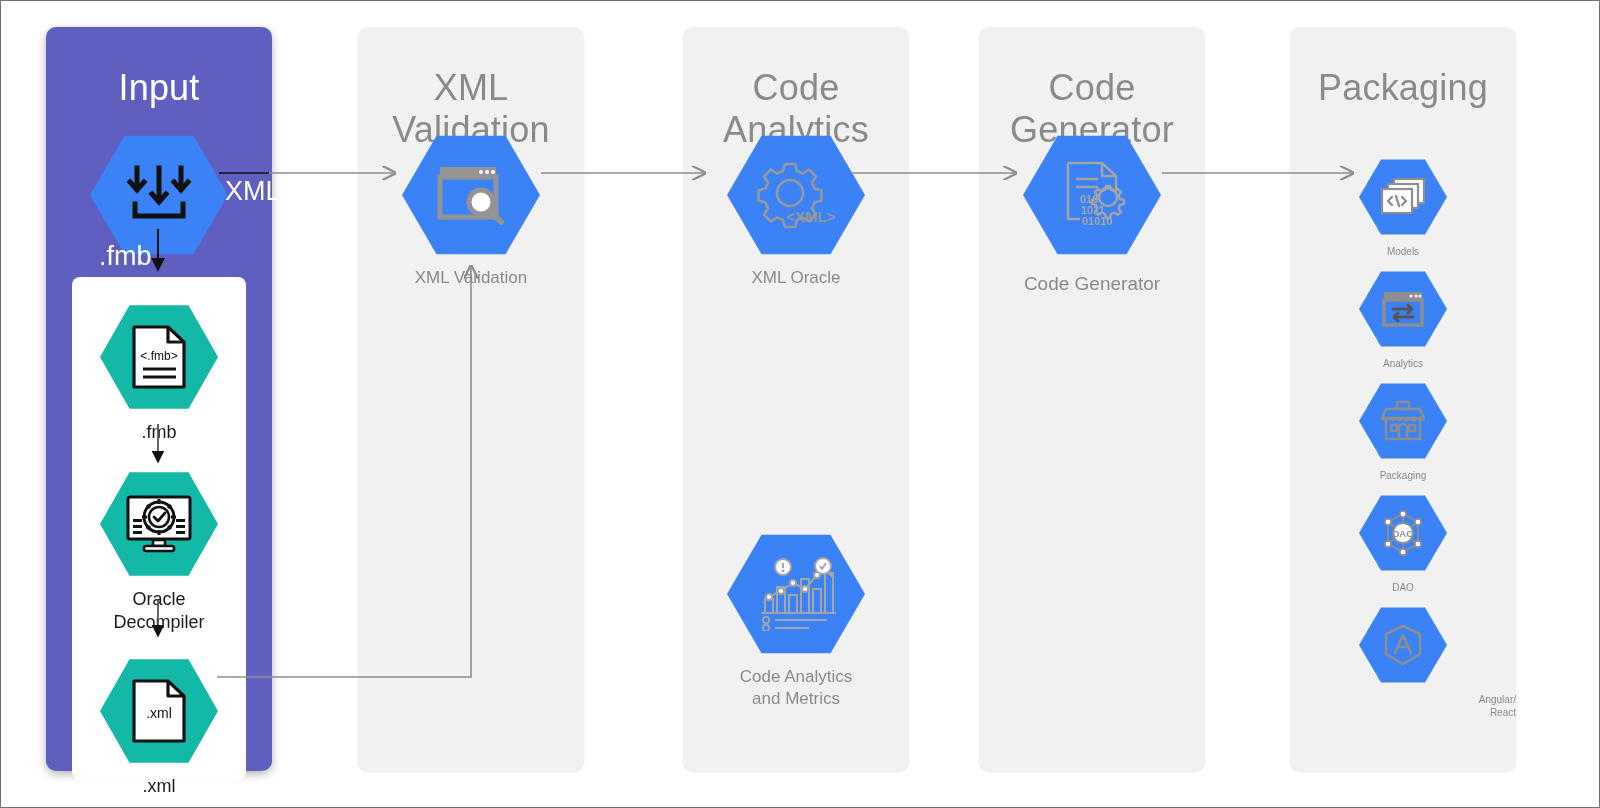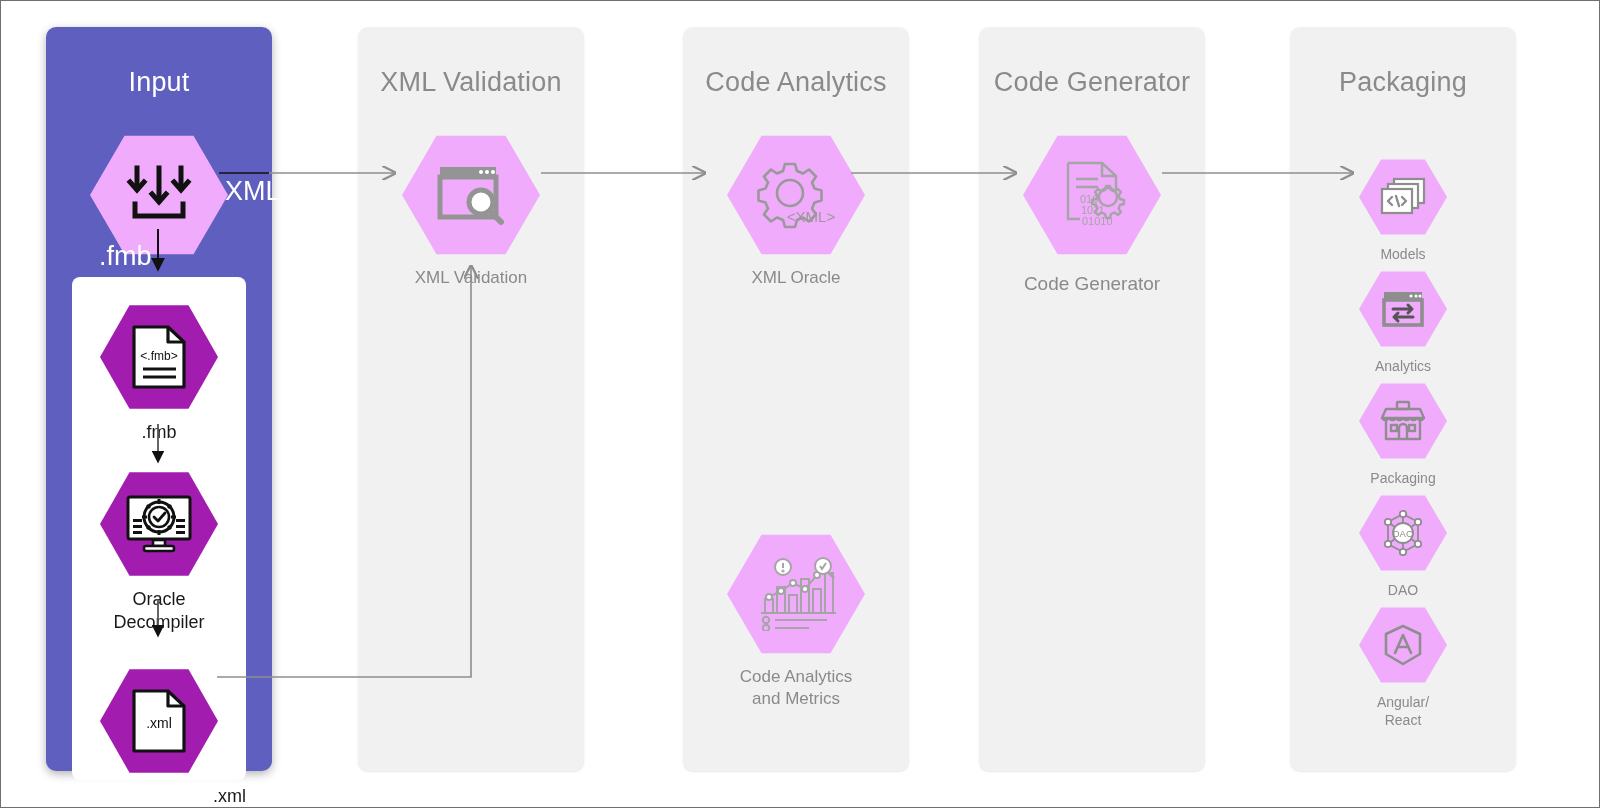--- a/index.html
+++ b/index.html
@@ -24,50 +24,50 @@
     background:#f1f1f1;
     box-shadow:0 1px 2px rgba(0,0,0,.10);
   }
   .col.accent{
     background:#5f5fbf;
     box-shadow:0 3px 10px rgba(0,0,0,.30);
   }
   .col-title{
     position:absolute;left:0;right:0;top:40px;
     text-align:center;
-    font-size:27px;
+    font-size:36px;
     color:#8a8a8a;
     font-weight:400;
     letter-spacing:.2px;
   }
   .col.accent .col-title{color:#ffffff;}
   
   .inner-card{
     position:absolute;
     background:#ffffff;
     border-radius:8px;
   }
   
   .node{position:absolute;text-align:center;}
   .hex{
     position:relative;
     margin:0 auto;
     display:flex;align-items:center;justify-content:center;
     clip-path:polygon(25% 3%,75% 3%,100% 50%,75% 97%,25% 97%,0% 50%);
   }
-  .hex.white{background:#f0abfc;}
-  .hex.grey{background:#a21caf;}
+  .hex.white{background:#3b82f6;font-weight:bold;}
+  .hex.grey{background:#14b8a6;}
   .node-label{
     margin-top:9px;
     font-size:17px;
     color:#8a8a8a;
     line-height:1.28;
   }
   .node-label.dark{color:#1a1a1a;font-size:18px;}
-  .node-label.small{font-size:14px;}
+  .node-label.small{font-size:10px;}
   
   .overlay{position:absolute;left:0;top:0;width:1600px;height:808px;pointer-events:none;}
   .edge-lbl{
     position:absolute;
     font-size:27px;color:#ffffff;
   }
 </style>
 </head>
 <body>
 
@@ -133,21 +133,21 @@
             <circle cx="35" cy="24" r="10" fill="#fff" stroke="#111" stroke-width="2.6"></circle>
             <polyline points="30,24 34,28 41,20" fill="none" stroke="#111" stroke-width="2.8" stroke-linecap="round" stroke-linejoin="round"></polyline>
             <rect x="29" y="47" width="12" height="6" fill="#fff" stroke="#111" stroke-width="2.6"></rect>
             <rect x="20" y="53" width="30" height="5" rx="2" fill="#fff" stroke="#111" stroke-width="2.6"></rect>
           </svg>
         </div>
         <div class="node-label dark" style="white-space:pre-line;">Oracle
 Decompiler</div>
       </div>
 
-      <div class="node" style="left:0;right:0;top:389px;text-align:right;">
+      <div class="node" style="left:0;right:0;top:379px;">
         <div class="hex grey" style="width:118px;height:110px;">
           <svg width="58" height="66" viewBox="0 0 58 66">
             <path d="M4 3 H38 L54 18 V63 H4 Z" fill="#fff" stroke="#111" stroke-width="3.2" stroke-linejoin="round"></path>
             <path d="M38 3 V18 H54" fill="none" stroke="#111" stroke-width="3.2" stroke-linejoin="round"></path>
             <text x="29" y="40" font-size="14" fill="#111" text-anchor="middle" font-family="Liberation Sans, sans-serif">.xml</text>
           </svg>
         </div>
         <div class="node-label dark">.xml</div>
       </div>
     </div>
@@ -336,21 +336,21 @@
     <div class="node" style="left:0;right:0;top:578px;">
       <div class="hex white" style="width:88px;height:80px;">
         <svg width="42" height="44" viewBox="0 0 42 44">
           <polygon points="21,3 38,11 38,31 21,41 4,31 4,11" fill="none" stroke="#8e8e8e" stroke-width="2.6" stroke-linejoin="round"></polygon>
           <g fill="none" stroke="#8e8e8e" stroke-width="2.6" stroke-linecap="round" stroke-linejoin="round">
             <path d="M13 30 L21 12 L29 30"></path>
             <line x1="16.5" y1="24" x2="25.5" y2="24"></line>
           </g>
         </svg>
       </div>
-      <div class="node-label small" style="white-space:pre-line;">Angular/
+      <div class="node-label small" style="white-space:pre-line;text-align:right;">Angular/
 React</div>
     </div>
   </div>
 
   <svg class="overlay">
     <defs>
       <marker id="ah" viewBox="0 0 10 10" refX="9" refY="5" markerWidth="9" markerHeight="9" orient="auto-start-reverse">
         <path d="M0,0 L10,5 L0,10" fill="none" stroke="#8e8e8e" stroke-width="1.6"></path>
       </marker>
       <marker id="ahd" viewBox="0 0 10 10" refX="8" refY="5" markerWidth="7" markerHeight="7" orient="auto-start-reverse">

